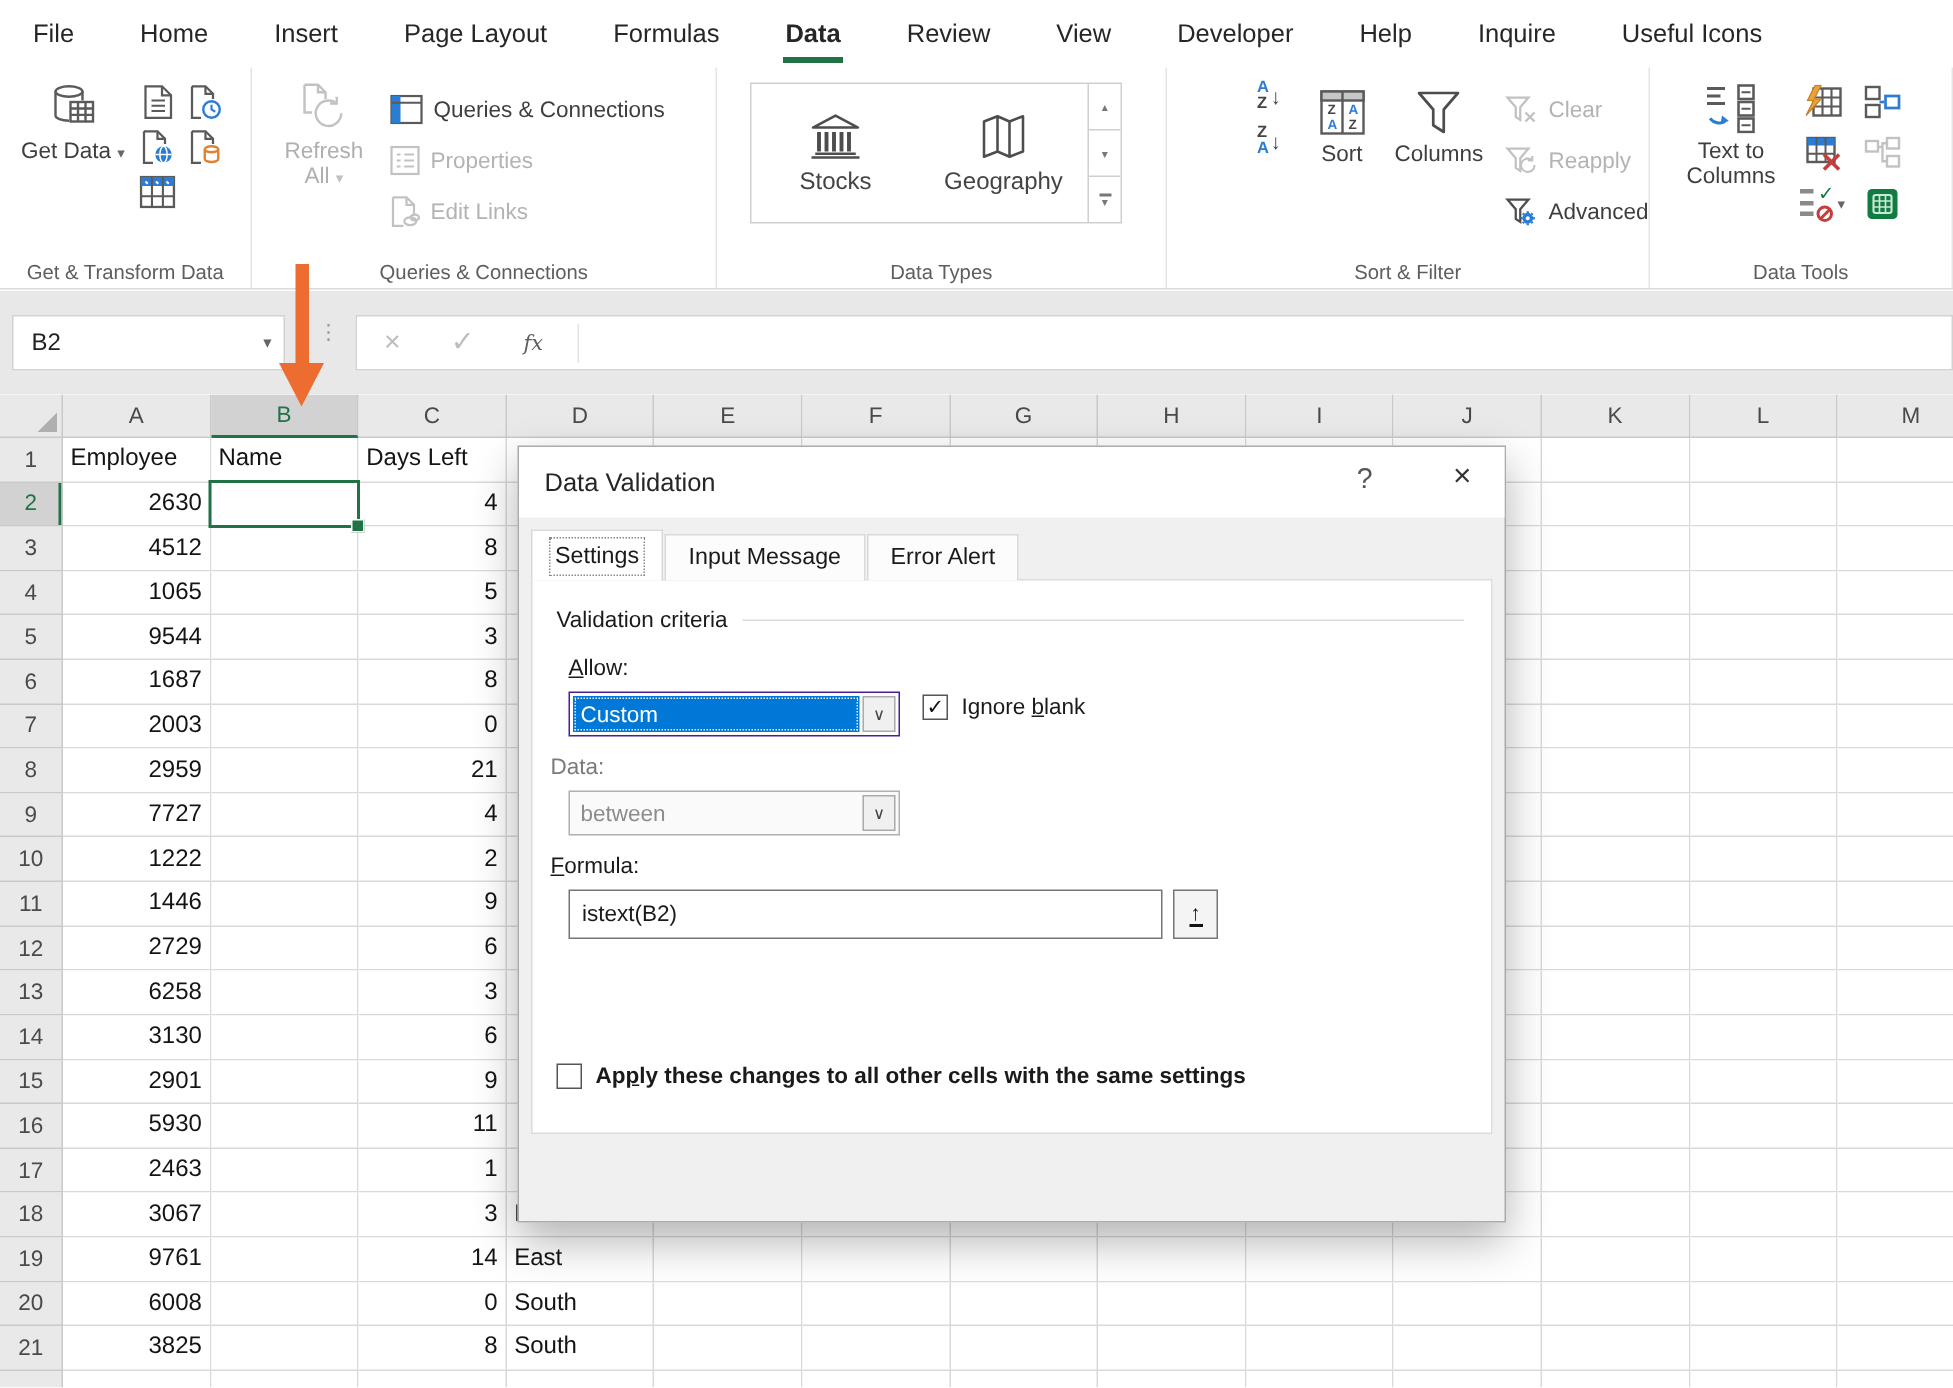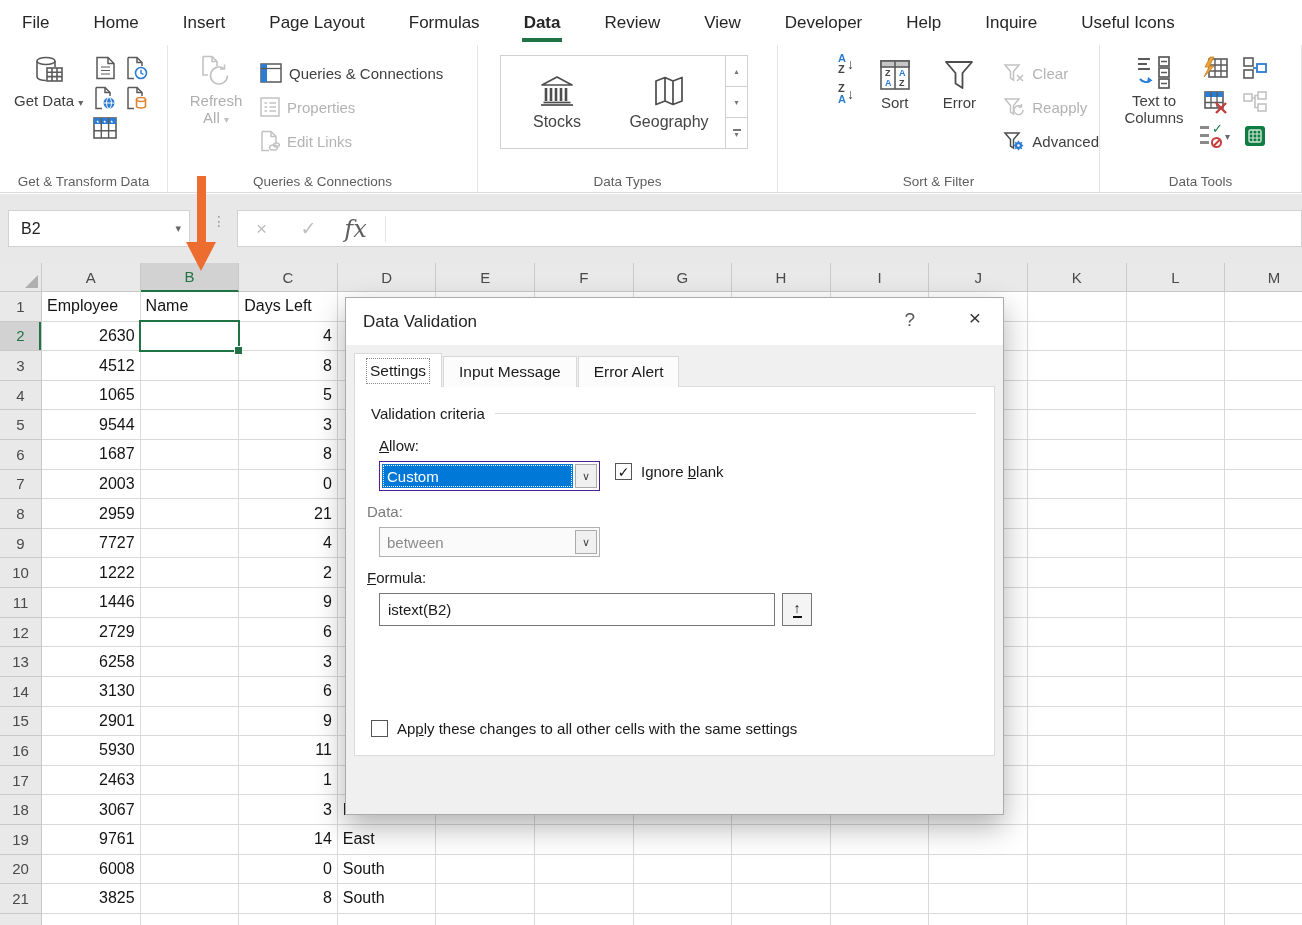--- a/index.html
+++ b/index.html
@@ -57,21 +57,21 @@
   .dv-no{position:absolute;right:0;bottom:0;width:11px;height:11px;border:2px solid #C43E3E;border-radius:50%;}
   .dv-no::after{content:"";position:absolute;left:-1px;top:3px;width:9px;height:2px;background:#C43E3E;transform:rotate(-45deg);}
 
   
   .fband{position:absolute;top:194px;left:0;width:100%;height:69px;background:#E8E8E8;}
   .namebox{position:absolute;left:8px;top:16px;width:182px;height:37px;background:#fff;border:1px solid #D2D2D2;display:flex;align-items:center;padding:0 8px 0 12px;font-size:16px;color:#222;}
   .namebox .nb-arrow{margin-left:auto;font-size:11px;color:#666;}
   .fdots{position:absolute;left:212px;top:24px;width:10px;color:#999;font-size:14px;letter-spacing:0;line-height:.45;text-align:center;}
   .fxbox{position:absolute;left:237px;top:16px;right:0;height:37px;background:#fff;border:1px solid #D2D2D2;display:flex;align-items:center;}
   .fbtn{width:47px;text-align:center;font-size:19px;color:#BDBDBD;}
-  .fbtn.fx{font-family:"DejaVu Serif","Liberation Serif",serif;font-style:italic;font-size:24px;color:#5F5F5F;}
+  .fbtn.fx{font-family:"DejaVu Serif","Liberation Serif",serif;font-style:italic;font-size:14px;color:#5F5F5F;}
   .fdivider{width:1px;height:26px;background:#E3E3E3;margin:0 6px;}
   .fvalue{flex:1;font-size:15px;color:#222;padding-left:8px;}
 
   
   .grid{position:absolute;top:263px;left:0;right:0;bottom:0;background:#fff;overflow:hidden;}
   .ghead{display:grid;grid-template-columns:42px repeat(13,98.6px);height:29px;}
   .ghead .h{background:var(--hdr-bg);border-right:1px solid var(--hdr-line);border-bottom:1px solid var(--hdr-line);display:flex;align-items:center;justify-content:center;font-size:15px;color:#4A4A4A;position:relative;}
   .ghead .h.sel{background:#D2D2D2;color:var(--green);border-bottom:2px solid var(--green);}
   .ghead .corner::after{content:"";position:absolute;right:3px;bottom:3px;border-left:13px solid transparent;border-bottom:13px solid #AFAFAF;}
   .grow{display:grid;grid-template-columns:42px repeat(13,98.6px);height:29.62px;}
@@ -336,21 +336,21 @@
             </svg>
         </span>
         <span>Sort</span>
       </div>
       <div class="bigbtn" style="width:56px;">
         <span class="icon">
           <svg width="34" height="32" viewBox="0 0 34 32">
               <path d="M4 3 H30 L20.5 14 V29 L13.5 24.5 V14 Z" fill="none" stroke="#4D4D4D" stroke-width="1.8" stroke-linejoin="round"></path>
             </svg>
         </span>
-        <span>Error</span>
+        <span>Columns</span>
       </div>
       <div class="g4-stack">
         <div class="ritem dis">
           <span class="icon">
             <svg width="22" height="20" viewBox="0 0 22 20">
                 <path d="M2 2 H16 L10.5 8.5 V17 L7.5 15 V8.5 Z" fill="none" stroke="#C2C2C2" stroke-width="1.5"></path>
                 <path d="M14 12 L20 18 M20 12 L14 18" stroke="#C2C2C2" stroke-width="1.6"></path>
               </svg>
           </span>
           <span>Clear</span>
@@ -906,19 +906,19 @@
 
     <div class="lbl" style="left:12px;top:182px;text-align:right;"><span class="u">F</span><span>ormula:</span></div>
 
     <div class="tinput" style="left:24px;top:206px;width:396px;">
       <span>istext(B2)</span>
     </div>
     <div class="range-btn" style="left:427px;top:206px;">
       <span class="collapse-icon">↑</span>
     </div>
 
-    <div class="checkrow" style="left:16px;top:333px;">
+    <div class="checkrow" style="left:16px;top:322px;font-weight:bold;">
       <span class="cbox"></span>
       <span><span>Ap</span><span class="u">p</span><span>ly these changes to all other cells with the same settings</span></span>
     </div>
   </div>
 
 </div>
 
 </body></html>

